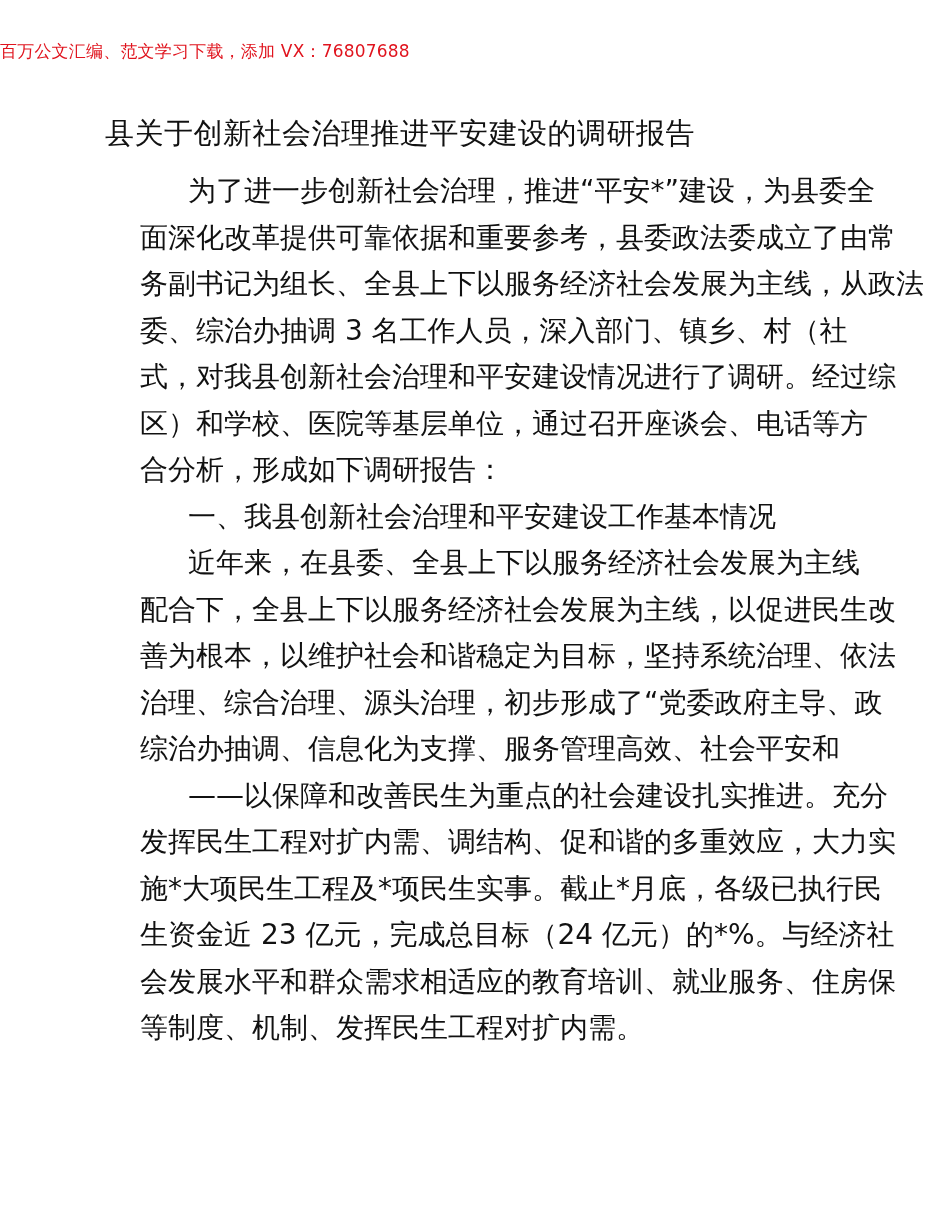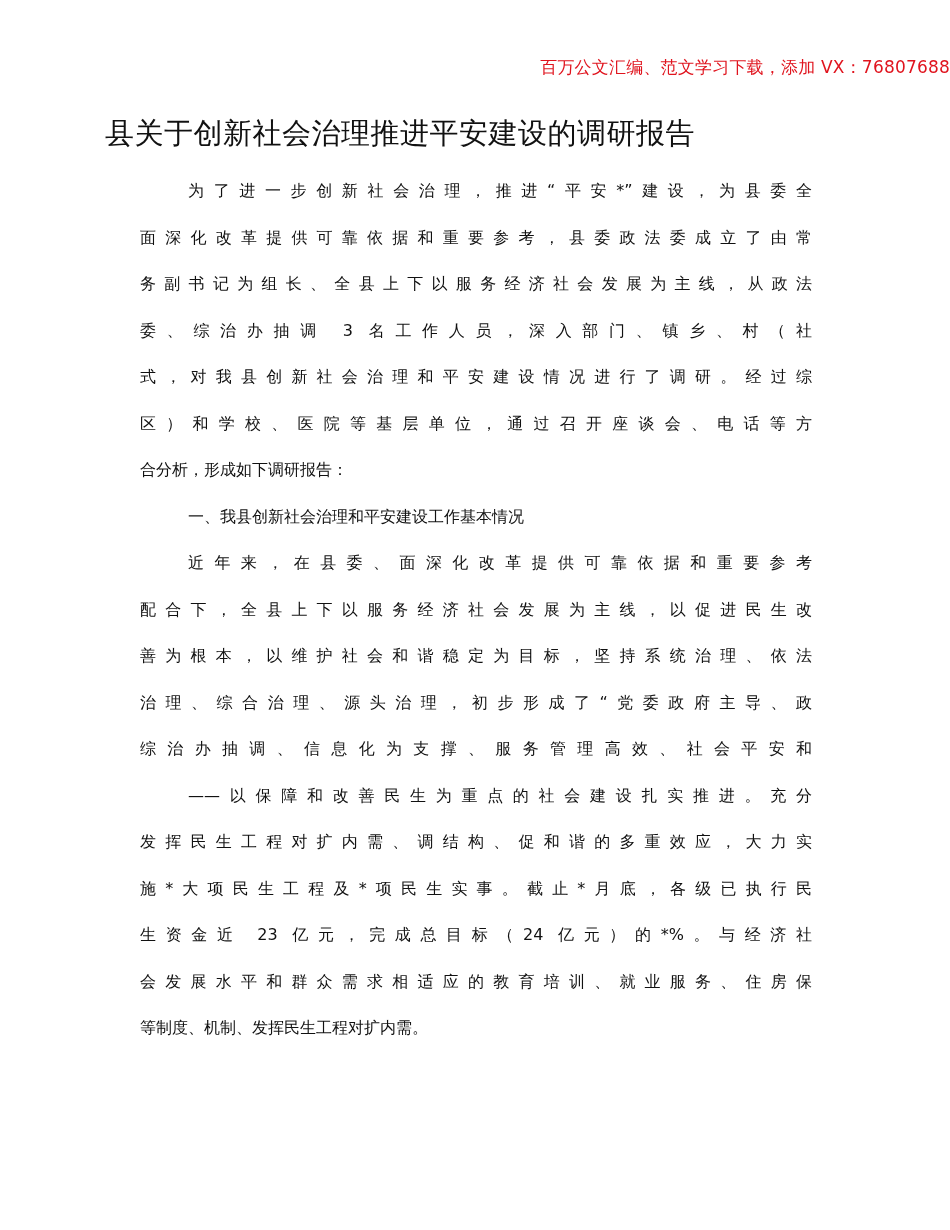--- a/index.html
+++ b/index.html
@@ -10,24 +10,24 @@
   body {
     width: 950px;
     height: 1230px;
     position: relative;
     overflow: hidden;
     font-family: "DejaVu Sans", "Liberation Sans", sans-serif;
     color: #111111;
   }
   .header-banner {
     position: absolute;
-    top: 56px;
+    top: 40px;
     left: 0;
     width: 950px;
-    text-align: right;
+    text-align: left;
     font-size: 17px;
     color: #e0141e;
     letter-spacing: 0.2px;
   }
   .doc-title {
     position: absolute;
     top: 114px;
     left: 0;
     width: 800px;
     text-align: center;
@@ -36,21 +36,21 @@
     letter-spacing: 0.5px;
   }
   .body-text {
     position: absolute;
     left: 140px;
     width: 672px;
     top: 168px;
   }
   .para {
     margin: 0;
-    font-size: 16px;
+    font-size: 28px;
     line-height: 46.5px;
     text-align: justify;
     text-justify: inter-character;
     word-break: break-all;
   }
   .line {
     display: block;
     white-space: nowrap;
     text-align: justify;
     text-align-last: justify;
@@ -82,21 +82,21 @@
     <span class="line">式，对我县创新社会治理和平安建设情况进行了调研。经过综</span>
     <span class="line">区）和学校、医院等基层单位，通过召开座谈会、电话等方</span>
     <span class="line last">合分析，形成如下调研报告：</span>
   </p>
 
   <p class="para section-heading">
     <span class="line last indent">一、我县创新社会治理和平安建设工作基本情况</span>
   </p>
 
   <p class="para">
-    <span class="line indent">近年来，在县委、面深化改革提供可靠依据和重要参考</span>
+    <span class="line indent">近年来，在县委、全县上下以服务经济社会发展为主线</span>
     <span class="line">配合下，全县上下以服务经济社会发展为主线，以促进民生改</span>
     <span class="line">善为根本，以维护社会和谐稳定为目标，坚持系统治理、依法</span>
     <span class="line">治理、综合治理、源头治理，初步形成了“党委政府主导、政</span>
     <span class="line">综治办抽调、信息化为支撑、服务管理高效、社会平安和</span>
   </p>
 
   <p class="para">
     <span class="line indent">——以保障和改善民生为重点的社会建设扎实推进。充分</span>
     <span class="line">发挥民生工程对扩内需、调结构、促和谐的多重效应，大力实</span>
     <span class="line">施*大项民生工程及*项民生实事。截止*月底，各级已执行民</span>

